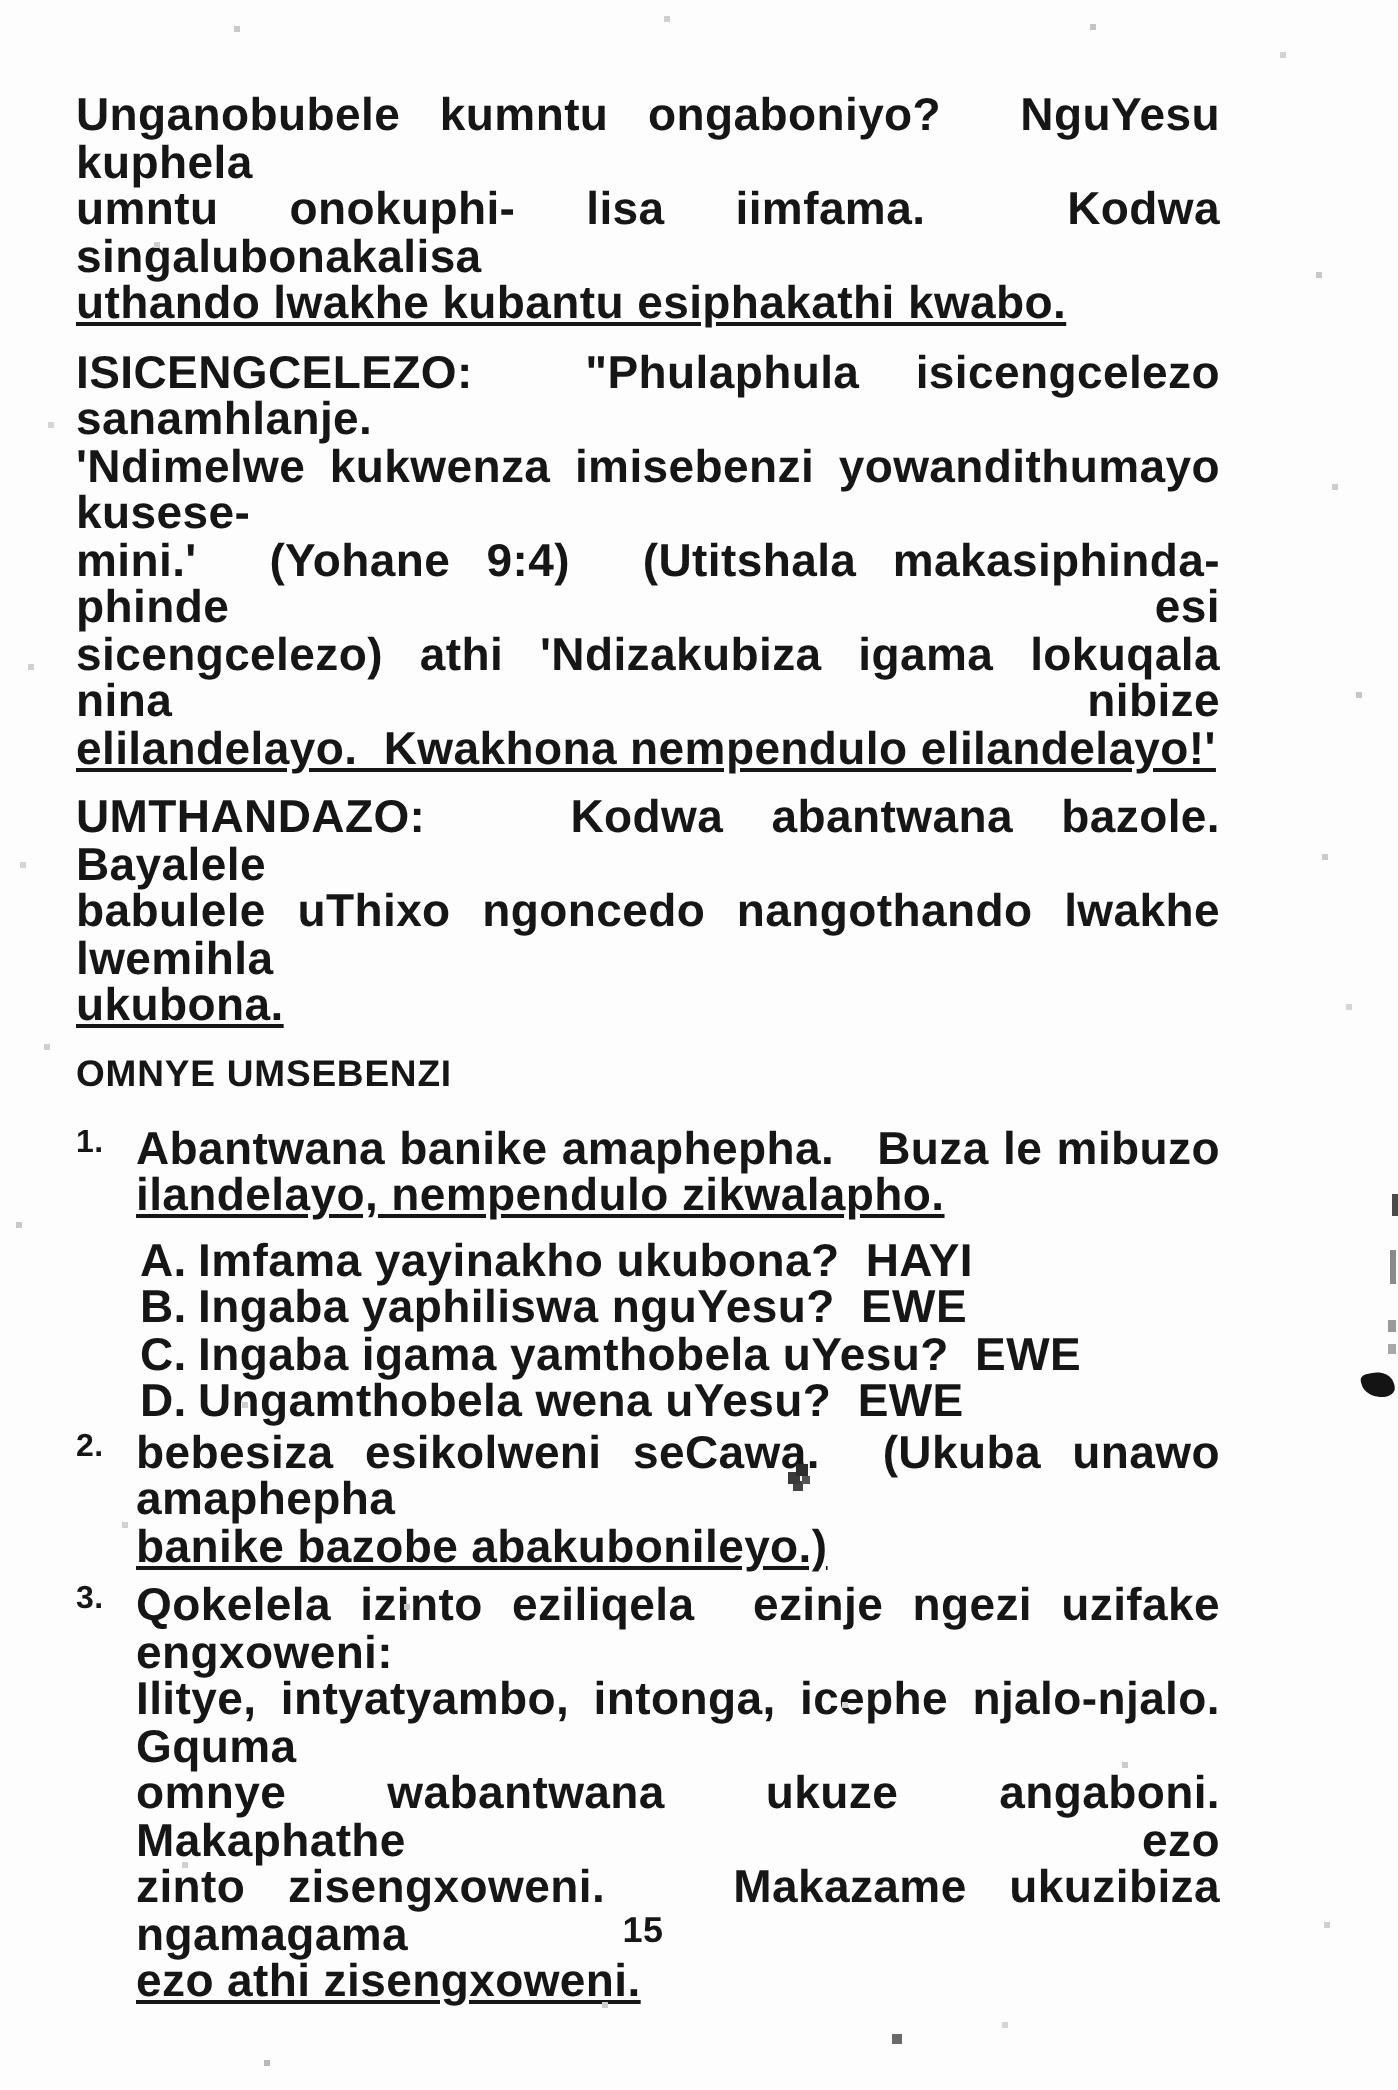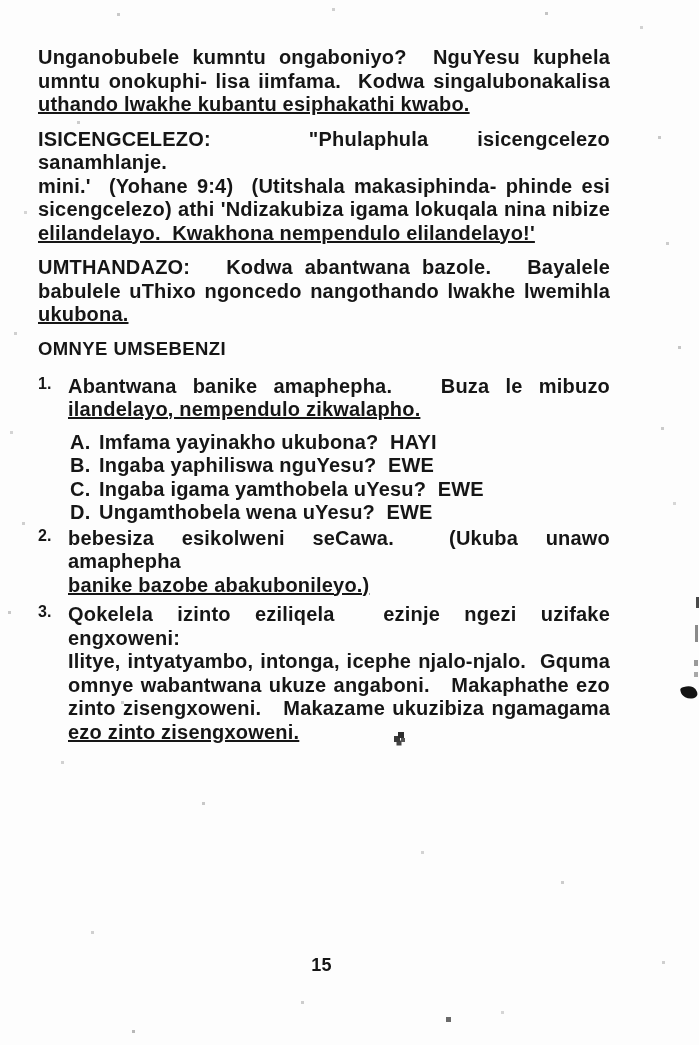--- a/index.html
+++ b/index.html
@@ -14,21 +14,21 @@
     color: #161616;
     letter-spacing: 0.2px;
   }
   .content {
     position: absolute;
     left: 38px;
     top: 46px;
     width: 572px;
   }
   .para, .jlines, .sub-item {
-    font-size: 20px;
+    font-size: 23px;
     line-height: 23.5px;
   }
   .para { margin: 0 0 11px 0; }
   .jlines .jline {
     text-align: justify;
     text-align-last: justify;
     white-space: pre-wrap;
   }
   .jlines .jline-last {
     text-align-last: left;
@@ -119,20 +119,21 @@
   <div class="content">
 
     <div class="para jlines">
         <div class="jline">Unganobubele kumntu ongaboniyo?  NguYesu kuphela</div>
         <div class="jline">umntu onokuphi- lisa iimfama.  Kodwa singalubonakalisa</div>
         <div class="jline jline-last">uthando lwakhe kubantu esiphakathi kwabo.</div>
       </div>
 
     <div class="para jlines">
         <div class="jline">ISICENGCELEZO:  "Phulaphula isicengcelezo sanamhlanje.</div>
+        <div class="jline">'Ndimelwe kukwenza imisebenzi yowandithumayo kusese-</div>
         <div class="jline">mini.'  (Yohane 9:4)  (Utitshala makasiphinda- phinde esi</div>
         <div class="jline">sicengcelezo) athi 'Ndizakubiza igama lokuqala nina nibize</div>
         <div class="jline jline-last">elilandelayo.  Kwakhona nempendulo elilandelayo!'</div>
       </div>
 
     <div class="para jlines">
         <div class="jline">UMTHANDAZO:   Kodwa abantwana bazole.   Bayalele</div>
         <div class="jline">babulele uThixo ngoncedo nangothando lwakhe lwemihla</div>
         <div class="jline jline-last">ukubona.</div>
       </div>
@@ -184,21 +185,21 @@
       <div class="gap-item2-3"></div>
 
       <div class="list-item">
         <span class="num">3.</span>
         <div class="item-body">
           <div class="jlines">
               <div class="jline">Qokelela izinto eziliqela  ezinje ngezi uzifake engxoweni:</div>
               <div class="jline">Ilitye, intyatyambo, intonga, icephe njalo-njalo.  Gquma</div>
               <div class="jline">omnye wabantwana ukuze angaboni.   Makaphathe ezo</div>
               <div class="jline">zinto zisengxoweni.   Makazame ukuzibiza ngamagama</div>
-              <div class="jline jline-last">ezo zinto zisengxoweni.</div>
+              <div class="jline jline-last">ezo athi zisengxoweni.</div>
             </div>
         </div>
       </div>
 
     </div>
   </div>
 
   <div class="page-number">15</div>
 
   <div class="artifact edge-mark-1"></div>

